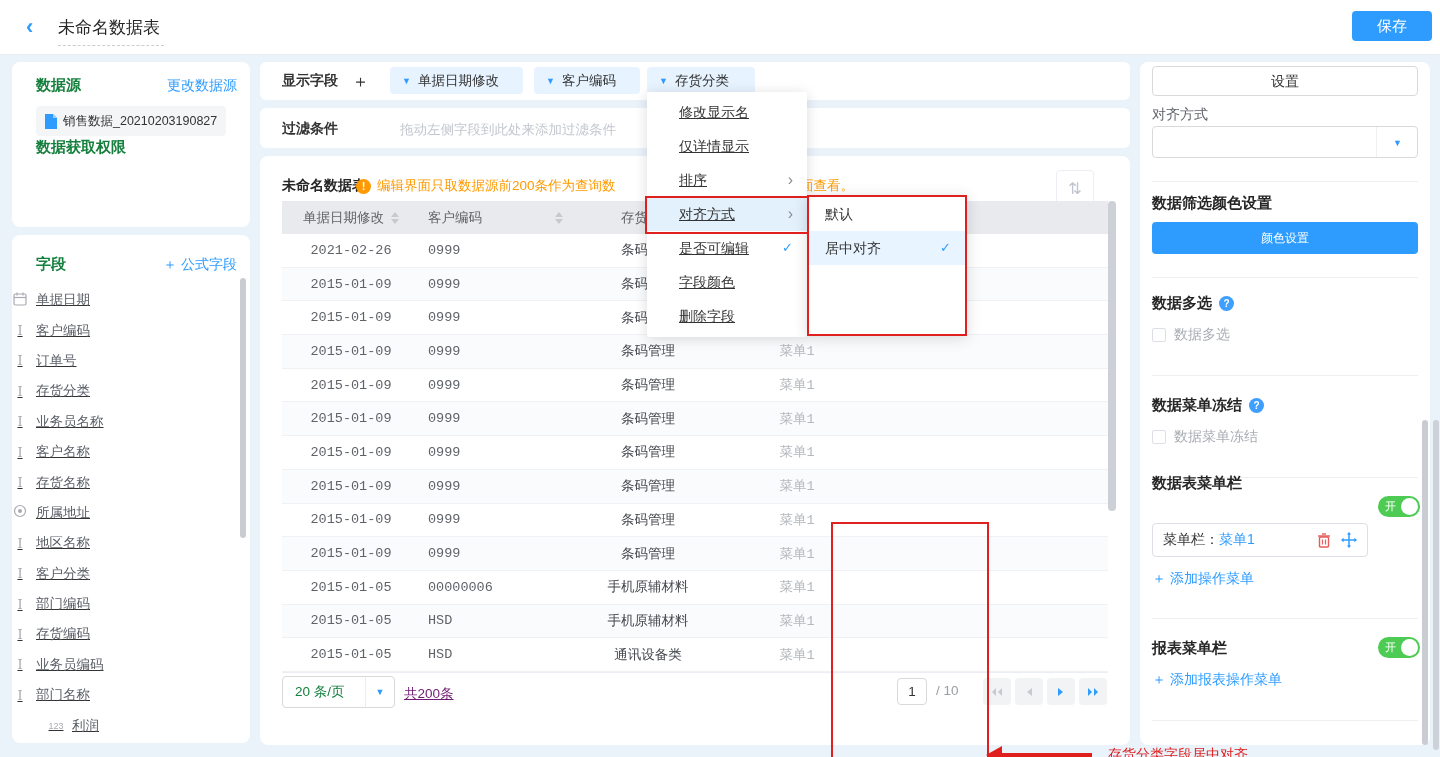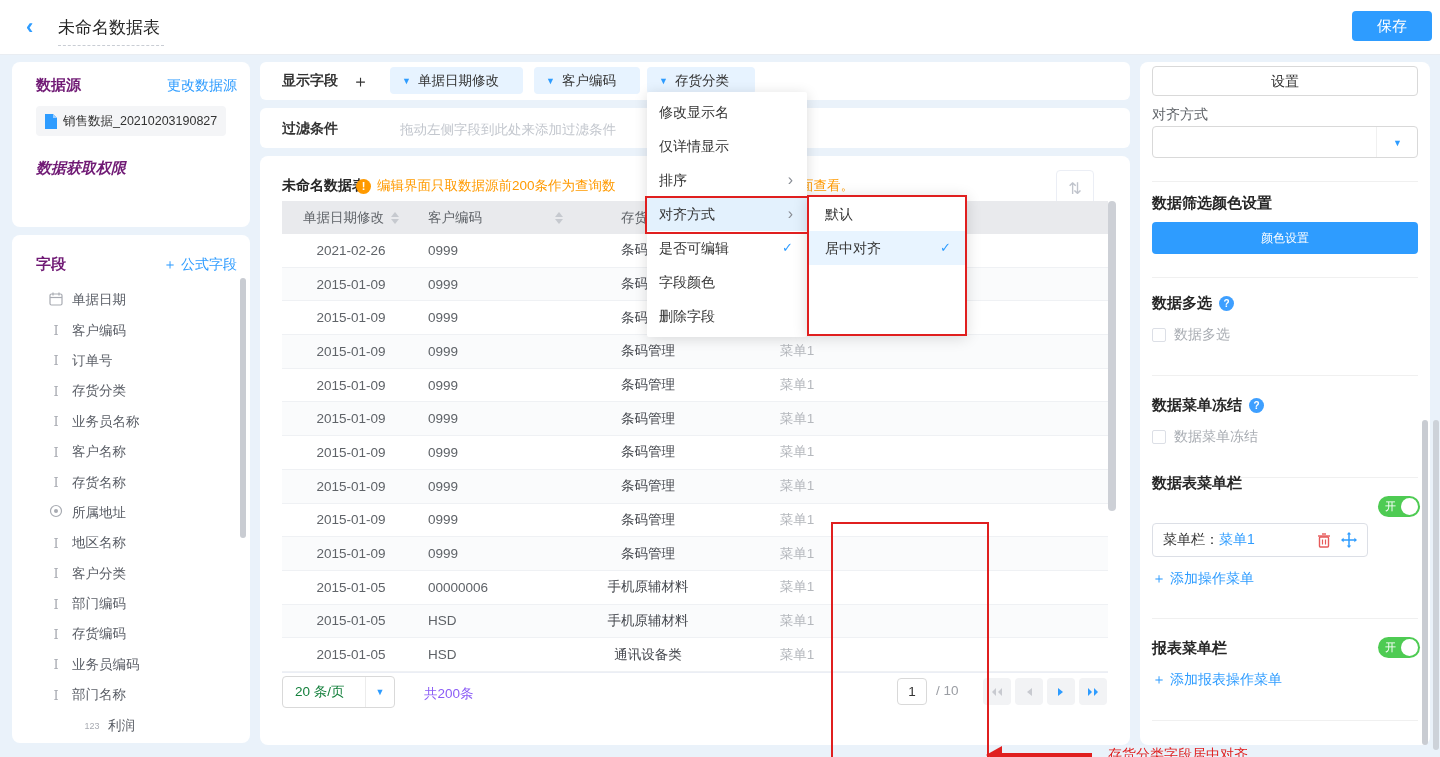--- a/index.html
+++ b/index.html
@@ -11,32 +11,32 @@
   .card { position:absolute; background:#fff; border-radius:8px; }
 
   
   .topbar { position:absolute; left:0; top:0; width:1440px; height:55px; background:#fff; border-bottom:1px solid #E9EDF2; z-index:3; }
   .back { position:absolute; left:26px; top:14px; font-size:22px; color:#2E9CFF; font-weight:bold; cursor:pointer; line-height:26px;}
   .page-title { position:absolute; left:58px; top:16px; font-size:17px; color:#262626; border-bottom:1px dashed #C9CDD4; padding:0 4px 6px 0; }
   .save-btn { position:absolute; right:8px; top:11px; width:80px; height:30px; background:#2E9CFF; color:#fff; border:none; border-radius:4px; font-size:15px; text-align:center; line-height:30px; cursor:pointer; }
 
   
   .ds-card { left:12px; top:62px; width:238px; height:165px; }
-  .sec-h { font-weight:bold; font-size:15px; color:#701a75; }
+  .sec-h { font-weight:bold; font-size:15px; color:#15803d; }
   .link-blue { color:#2E9CFF; font-size:14px; cursor:pointer; }
   .ds-row1 { position:absolute; left:24px; right:13px; top:14px; display:flex; justify-content:space-between; align-items:center;}
   .ds-file { position:absolute; left:24px; top:44px; width:190px; height:30px; background:#F4F5F7; border-radius:4px; display:flex; align-items:center; padding:0 8px; font-size:12.5px; color:#333; white-space:nowrap; }
   .ds-file svg { margin-right:6px; flex:none;}
-  .ds-perm-h { position:absolute; left:24px; top:97px;font-style:italic; }
+  .ds-perm-h { position:absolute; left:24px; top:76px; }
   .perm-btn { position:absolute; left:24px; top:118px; width:190px; height:32px; background:#2E9CFF; color:#fff; border:none; border-radius:4px; font-size:14px; line-height:32px; text-align:center; cursor:pointer; }
 
   .fields-card { left:12px; top:235px; width:238px; height:508px; overflow:hidden; }
   .fields-head { position:absolute; left:24px; right:13px; top:20px; display:flex; justify-content:space-between; align-items:center; }
   .field-list { position:absolute; left:0; top:50px; width:100%; }
-  .field-item { height:30.4px; display:flex; align-items:center; padding-left:36px; cursor:grab; }
+  .field-item { height:30.4px; display:flex; align-items:center; cursor:grab;text-decoration:underline; }
   .fi-ico { width:16px; text-align:center; margin-right:8px; color:#A8ABB2; flex:none;}
   .fi-ico.serif { font-family:"DejaVu Serif",serif; font-size:13px; }
   .fi-ico.num { font-size:9px; letter-spacing:0;margin-left:36px; }
   .field-item span.lbl { color:#5A5E66; font-size:13.5px; }
   .fields-scroll { position:absolute; right:4px; top:43px; width:6px; height:260px; background:#C9CCD2; border-radius:3px; }
 
   
   .disp-card { left:260px; top:62px; width:870px; height:38px; border-radius:6px; }
   .disp-label { position:absolute; left:22px; top:10px; font-weight:600; color:#333; }
   .disp-plus { position:absolute; left:92px; top:8px; font-size:17px; color:#333; cursor:pointer;}
@@ -63,51 +63,51 @@
   .th.c1 { width:138px; justify-content:center; }
   .th.c2 { width:153px; padding-left:8px; }
   .th.c3 { width:150px; justify-content:center; }
   .th.c4 { width:148px; justify-content:center; }
   .th.c5 { width:237px; }
   .sort-car { display:inline-flex; flex-direction:column; margin-left:7px; }
   .sort-car i { width:0; height:0; border-left:4px solid transparent; border-right:4px solid transparent; }
   .sort-car i.up { border-bottom:5px solid #C6C9CF; margin-bottom:2px; }
   .sort-car i.dn { border-top:5px solid #C6C9CF; }
   .th.c2 .sort-car { position:absolute; right:10px; }
-  .tbody { position:absolute; left:0; top:33px; width:826px; height:438px; overflow:hidden; }
+  .tbody { position:absolute; left:0; top:33px; width:826px; height:438px; overflow:hidden;font-family:Liberation Mono, monospace; }
   .trow { display:flex; height:33.7px; border-bottom:1px solid #EFF1F4; font-size:13.5px; color:#5F6368; background:#fff;}
   .trow:nth-child(even) { background:#FAFBFC; }
   .td { display:flex; align-items:center; height:100%; }
   .td.c1 { width:138px; justify-content:center; }
   .td.c2 { width:153px; padding-left:8px; }
   .td.c3 { width:150px; justify-content:center; color:#44474D;}
   .td.c4 { width:148px; justify-content:center; color:#B5B8BD; cursor:pointer; }
   .td.c5 { width:237px; }
   .tbl-scroll { position:absolute; left:848px; top:45px; width:8px; height:310px; background:#CDD0D6; border-radius:4px; }
 
   .tfoot-line { position:absolute; left:22px; top:516px; width:826px; border-top:1px solid #EBEEF5; }
   .psize-box { position:absolute; left:22px; top:520px; width:113px; height:32px; border:1px solid #D9D9D9; border-radius:4px; display:flex; align-items:center; cursor:pointer; background:#fff;}
   .psize-box .txt { padding-left:12px; font-size:13.5px; color:#15803d; flex:1;}
   .psize-box .sep { width:1px; height:100%; background:#ECECEC; }
   .psize-box .car { width:28px; text-align:center; color:#2E9CFF; font-size:9px; }
-  .ptotal { position:absolute; left:164px; top:529px; color:#8b5cf6; font-size:13.5px; }
+  .ptotal { position:absolute; left:144px; top:529px; color:#701a75; font-size:13.5px;text-decoration:underline; }
   .pnum-box { position:absolute; left:637px; top:522px; width:30px; height:27px; border:1px solid #D9D9D9; border-radius:4px; text-align:center; line-height:25px; font-size:13.5px; color:#333; background:#fff;}
   .pof { position:absolute; left:676px; top:527px; color:#9A9DA3; font-size:13.5px; }
   .pbtn { position:absolute; top:522px; width:28px; height:27px; background:#F2F3F5; border-radius:4px; display:flex; align-items:center; justify-content:center; cursor:pointer; }
   .pbtn.b1 { left:723px; } .pbtn.b2 { left:755px; } .pbtn.b3 { left:787px; } .pbtn.b4 { left:819px; }
 
   
   .red-col-box { position:absolute; left:571px; top:366px; width:158px; height:306px; border:2px solid #E01F1F; z-index:6; pointer-events:none; }
   .red-arrow-line { position:absolute; left:742px; top:597px; width:90px; height:4px; background:#E01F1F; z-index:6; }
   .red-arrow-head { position:absolute; left:726px; top:590px; width:0; height:0; border-top:9px solid transparent; border-bottom:9px solid transparent; border-right:16px solid #E01F1F; z-index:6; }
   .red-note { position:absolute; left:848px; top:590px; color:#E01F1F; font-size:14px; z-index:6; white-space:nowrap; }
 
   
   .menu { position:absolute; left:647px; top:92px; width:160px; height:245px; background:#fff; border-radius:2px; box-shadow:0 2px 14px rgba(0,0,0,.14); z-index:20; padding-top:3px; }
-  .mi { height:34px; line-height:34px; padding-left:12px; position:relative; font-size:14px; color:#333; cursor:pointer; }
+  .mi { height:34px; line-height:34px; padding-left:32px; position:relative; font-size:14px; color:#333; cursor:pointer;text-decoration:underline; }
   .mi .arr { position:absolute; right:14px; color:#8A8E96; font-size:16px; }
   .mi .chk { position:absolute; right:14px; color:#2E9CFF; font-size:13px; }
   .mi.hl { background:#E3F1FD; }
   .mi-redbox { position:absolute; left:645px; top:196px; width:164px; height:38px; border:2px solid #E01F1F; z-index:26; pointer-events:none; }
 
   .submenu { position:absolute; left:807px; top:195px; width:160px; height:141px; background:#fff; box-shadow:0 2px 14px rgba(0,0,0,.14); border:2px solid #E01F1F; z-index:25; }
   .smi { height:34.2px; line-height:34.2px; padding-left:16px; position:relative; font-size:14px; color:#333; cursor:pointer; }
   .smi.hl { background:#E8F4FF; }
   .smi .chk { position:absolute; right:14px; color:#2E9CFF; font-size:13px; }
 

